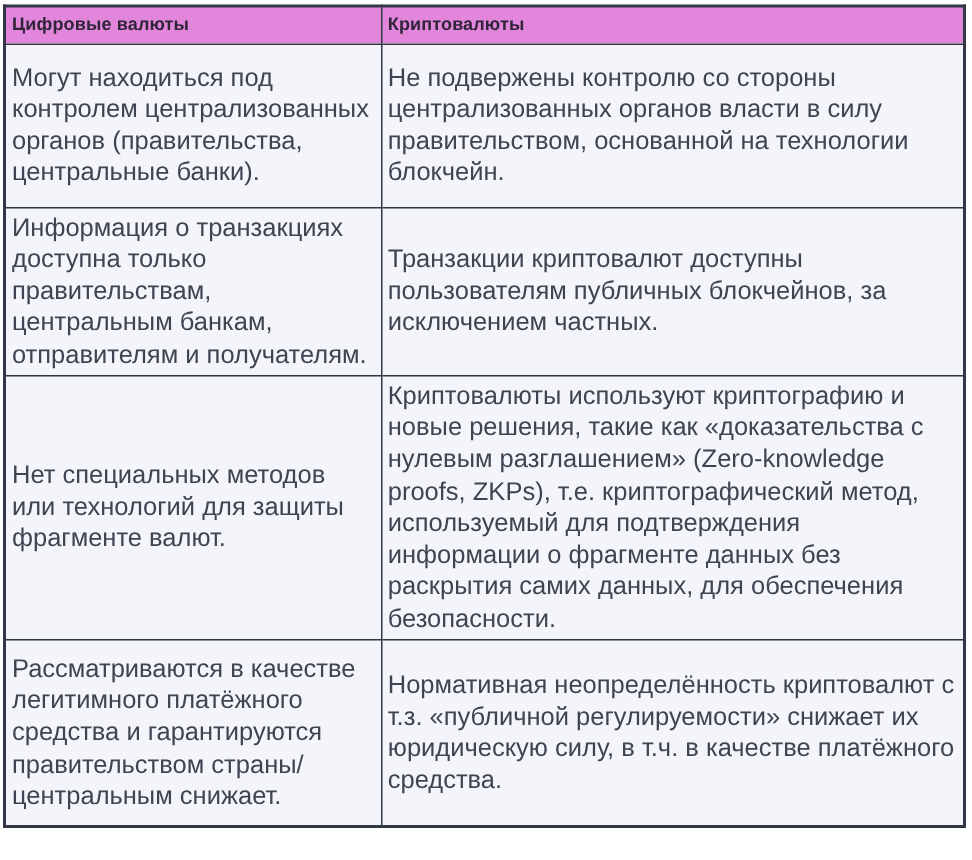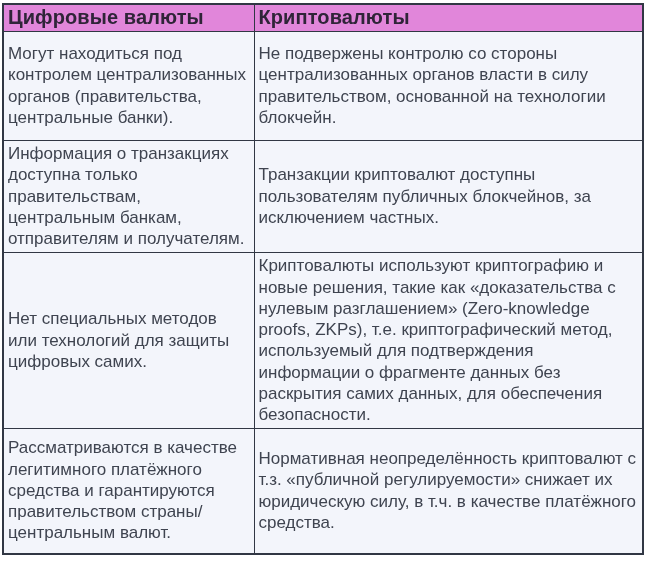--- a/index.html
+++ b/index.html
@@ -27,21 +27,21 @@
   }
   table.compare col.c-left{width:251px;}
   table.compare th, table.compare td{
     border:1.5px solid var(--border);
     vertical-align:middle;
     text-align:left;
   }
   table.compare th{
     background:var(--header-bg);
     color:var(--header-text);
-    font-size:20px;
+    font-size:12px;
     font-weight:bold;
     height:25px;
     padding:1px 4px 2px 4px;
     letter-spacing:0.1px;
     margin-top:28px;
   }
   table.compare td{
     background:var(--cell-bg);
     color:var(--body-text);
     font-size:17px;
@@ -71,22 +71,22 @@
     <tbody>
       <tr class="r1">
         <td>Могут находиться под контролем централизованных органов (правительства, центральные банки).</td>
         <td>Не подвержены контролю со стороны централизованных органов власти в силу правительством, основанной на технологии блокчейн.</td>
       </tr>
       <tr class="r2">
         <td>Информация о транзакциях доступна только правительствам, центральным банкам, отправителям и получателям.</td>
         <td>Транзакции криптовалют доступны пользователям публичных блокчейнов, за исключением частных.</td>
       </tr>
       <tr class="r3">
-        <td>Нет специальных методов или технологий для защиты цифровых самих.</td>
+        <td>Нет специальных методов или технологий для защиты фрагменте валют.</td>
         <td>Криптовалюты используют криптографию и новые решения, такие как «доказательства с нулевым разглашением» (Zero-knowledge proofs, ZKPs), т.е. криптографический метод, используемый для подтверждения информации о фрагменте данных без раскрытия самих данных, для обеспечения безопасности.</td>
       </tr>
       <tr class="r4">
-        <td>Рассматриваются в качестве легитимного платёжного средства и гарантируются правительством страны/ центральным валют.</td>
+        <td>Рассматриваются в качестве легитимного платёжного средства и гарантируются правительством страны/ центральным снижает.</td>
         <td>Нормативная неопределённость криптовалют с т.з. «публичной регулируемости» снижает их юридическую силу, в т.ч. в качестве платёжного средства.</td>
       </tr>
     </tbody>
   </table>
 </div>
 
 </body></html>

